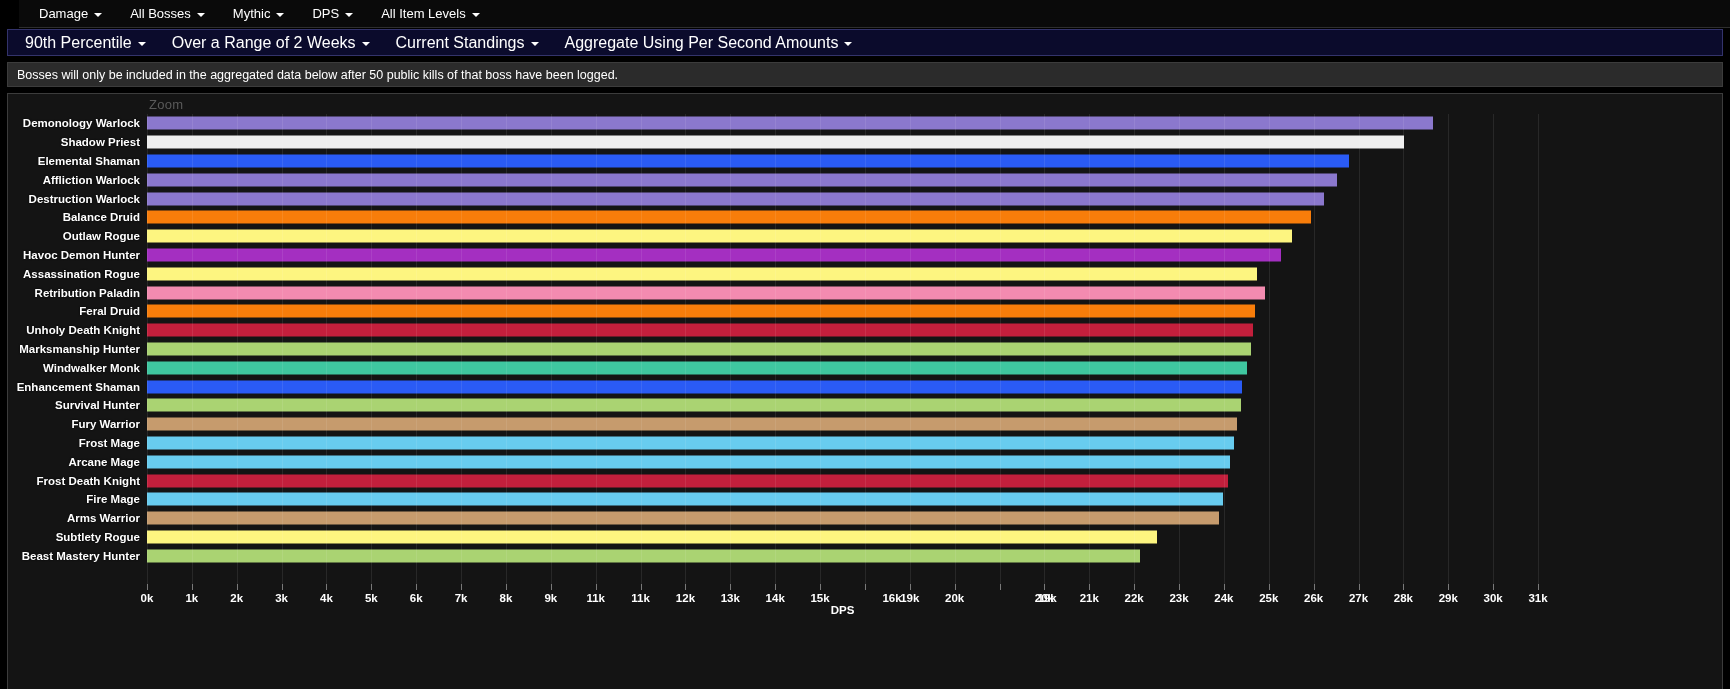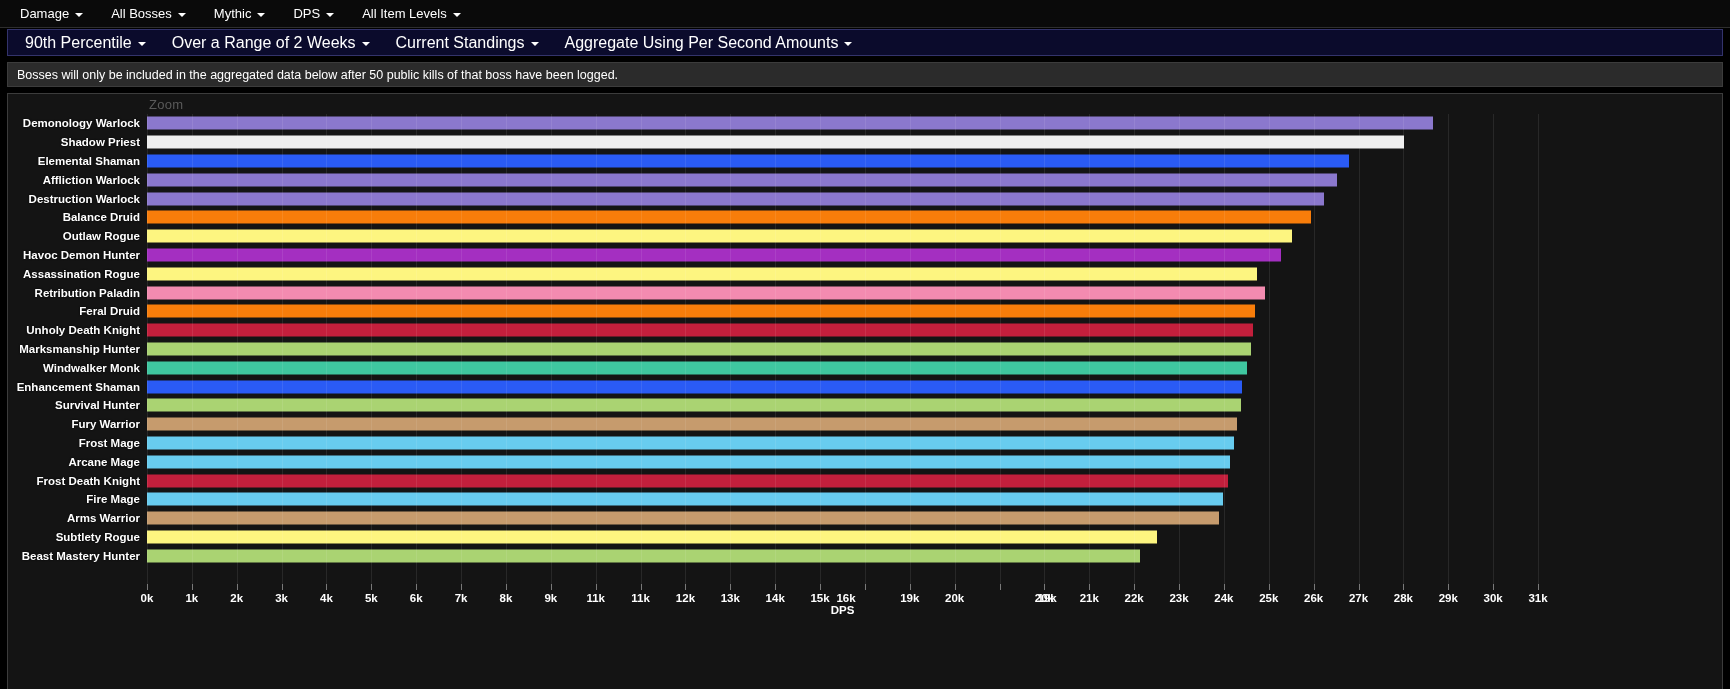--- a/index.html
+++ b/index.html
@@ -13,20 +13,21 @@
   }
 
   
   .topbar {
     height: 28px;
     background: #0a0a0a;
     border-bottom: 1px solid #2e2e2e;
     display: flex;
     align-items: center;
     padding: 8px 6px;
+    margin-left: 19px;
   }
   .nav-item {
     color: #ffffff;
     font-size: 13px;
     padding: 4px 14px;
     white-space: nowrap;
     cursor: pointer;
     display: flex;
     align-items: center;
     gap: 6px;
@@ -442,21 +443,21 @@
         <div class="tick-label" style="left: 493.581px;">11k</div>
         <div class="tick" style="left: 538.452px;"></div>
         <div class="tick-label" style="left: 538.452px;">12k</div>
         <div class="tick" style="left: 583.323px;"></div>
         <div class="tick-label" style="left: 583.323px;">13k</div>
         <div class="tick" style="left: 628.194px;"></div>
         <div class="tick-label" style="left: 628.194px;">14k</div>
         <div class="tick" style="left: 673.065px;"></div>
         <div class="tick-label" style="left: 673.065px;">15k</div>
         <div class="tick" style="left: 717.935px;"></div>
-        <div class="tick-label" style="left: 699px; text-align: center;">16k</div>
+        <div class="tick-label" style="left: 745px; text-align: center;">16k</div>
         <div class="tick" style="left: 762.806px;"></div>
         <div class="tick-label" style="left: 762.806px;">19k</div>
         <div class="tick" style="left: 807.677px;"></div>
         <div class="tick-label" style="left: 807.677px;">20k</div>
         <div class="tick" style="left: 852.548px;"></div>
         <div class="tick-label" style="left: 900px;">19k</div>
         <div class="tick" style="left: 897.419px;"></div>
         <div class="tick-label" style="left: 897.419px;">20k</div>
         <div class="tick" style="left: 942.29px;"></div>
         <div class="tick-label" style="left: 942.29px;">21k</div>

